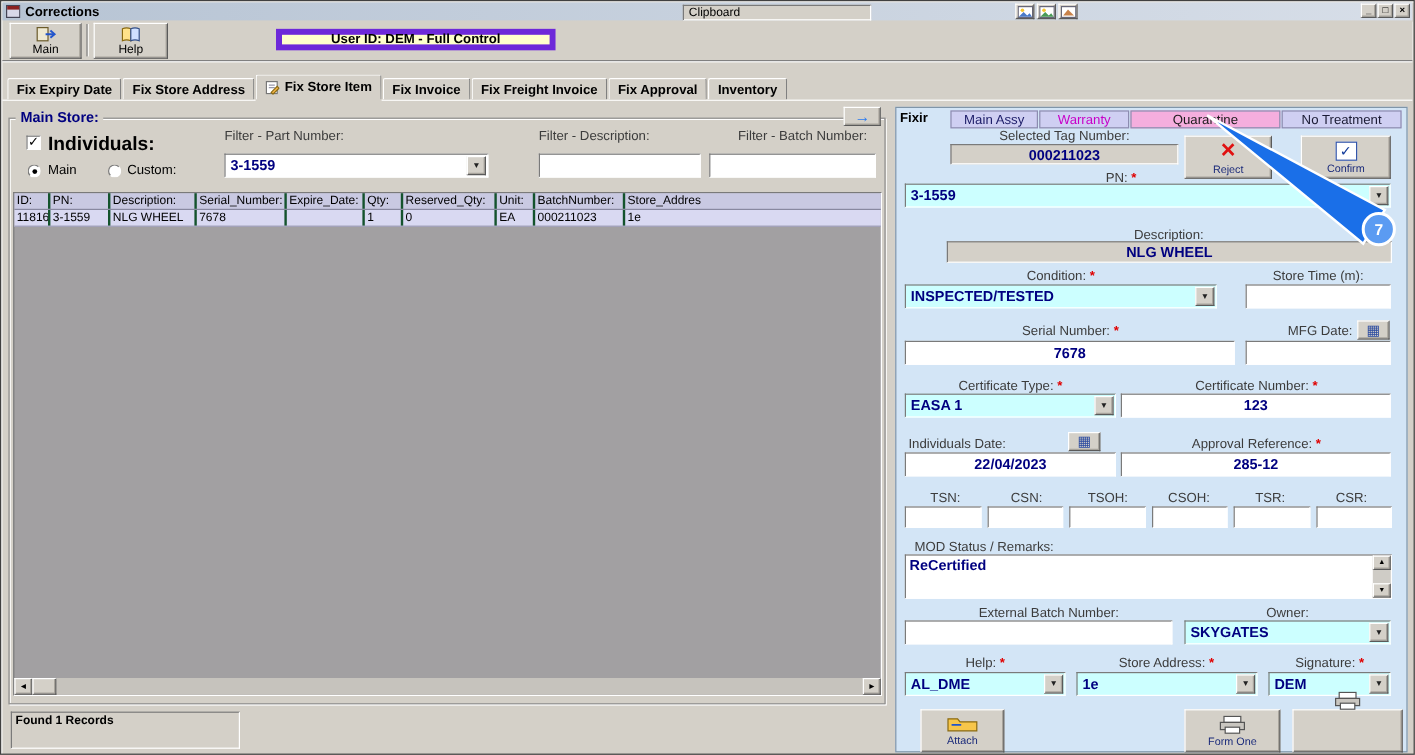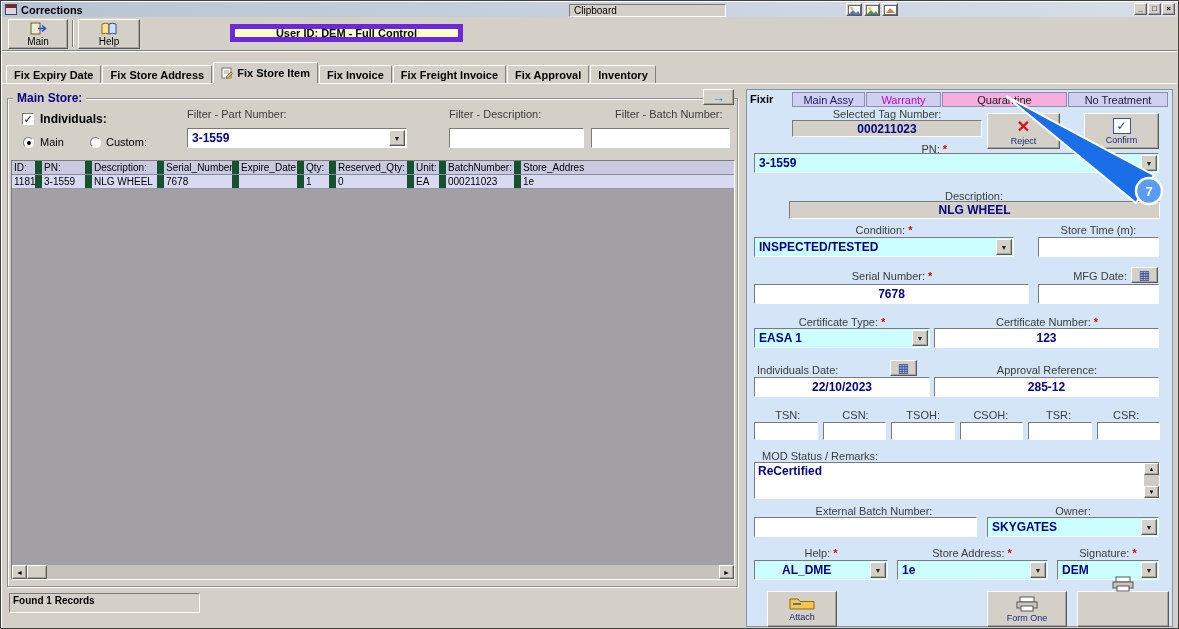--- a/index.html
+++ b/index.html
@@ -33,49 +33,49 @@
   .mtab.selected{height:21px;box-shadow:0 2px 0 #d4d0c8;}
   .tabs-underline{position:absolute;left:1px;top:82px;right:1px;height:1px;background:#fff;}
   
   .group{position:absolute;left:6px;top:97px;width:731px;height:489px;border:1px solid #8f8f8f;
          box-shadow:inset 1px 1px 0 #fff,1px 1px 0 #fff;}
   .group-label{position:absolute;left:12px;top:90px;background:#d4d0c8;padding:0 4px;font-weight:bold;font-size:12px;color:#000080;z-index:2;}
   .go-btn{position:absolute;left:702px;top:88px;width:31px;height:16px;display:flex;align-items:center;justify-content:center;z-index:2;
           color:#2b7bf0;font-weight:bold;font-size:13px;line-height:1;}
   .cb{position:absolute;width:12px;height:12px;background:#fff;display:flex;align-items:center;justify-content:center;
       font-size:11px;font-weight:bold;line-height:1;}
-  .blabel{position:absolute;font-weight:bold;font-size:12px;white-space:nowrap;}
+  .blabel{position:absolute;font-weight:bold;font-size:16px;white-space:nowrap;}
   .radio{position:absolute;width:11px;height:11px;background:#fff;border-radius:50%;display:flex;align-items:center;justify-content:center;
          border:1px solid;border-color:#7a7a7a #fff #fff #7a7a7a;}
   .dot{width:4px;height:4px;background:#000;border-radius:50%;}
   .rlabel{position:absolute;font-size:11px;white-space:nowrap;}
   .flabel{position:absolute;color:#3c3c3c;font-size:11px;white-space:nowrap;}
   
   .combo{position:absolute;display:flex;align-items:stretch;background:#fff;border:1px solid;border-color:#7a7a7a #fff #fff #7a7a7a;}
   .combo.cyan{background:#ccffff;}
   .cval{flex:1;display:flex;align-items:center;padding:0 4px;font-weight:bold;font-size:12px;color:#000080;white-space:nowrap;overflow:hidden;}
   .dd{width:16px;margin:1px;font-size:7px;display:flex;align-items:center;justify-content:center;color:#222;}
   .field{position:absolute;background:#fff;border:1px solid;border-color:#7a7a7a #fff #fff #7a7a7a;
          display:flex;align-items:center;padding:0 3px;font-weight:bold;font-size:12px;color:#000080;white-space:nowrap;overflow:hidden;}
   .field.ctrv{justify-content:center;}
   .field.gray{background:#d4d0c8;}
   .req{color:#e00000;font-weight:bold;margin-left:3px;}
   
   .grid{position:absolute;left:3px;top:61px;width:724px;height:420px;border:1px solid;border-color:#7a7a7a #fff #fff #7a7a7a;
         display:flex;flex-direction:column;background:#a2a0a2;}
   .g-head{display:flex;height:14px;background:#c9c9e2;border-bottom:1px solid #8888a0;flex:none;}
   .g-row{display:flex;height:14px;background:#d9d9f2;border-bottom:1px solid #9898b0;flex:none;}
-  .gc{font-size:10px;padding:1px 2px;border-right:7px solid #14532d;white-space:nowrap;overflow:hidden;}
+  .gc{font-size:10px;padding:1px 2px;border-right:2px solid #14532d;white-space:nowrap;overflow:hidden;}
   .w0{width:30px}.w1{width:50px}.w2{width:72px}.w3{width:75px}.w4{width:65px}.w5{width:32px}.w6{width:78px}.w7{width:32px}.w8{width:75px}.w9{flex:1;border-right:none;}
   .g-body{flex:1;}
   .g-scroll{height:14px;background:#c6c3bd;display:flex;flex:none;align-items:stretch;}
   .sb{width:15px;font-size:7px;display:flex;align-items:center;justify-content:center;line-height:1;}
   .g-thumb{width:20px;}
   .g-track{flex:1;}
-  .status{position:absolute;left:8px;top:592px;width:191px;height:20px;background:#d4d0c8;border:1px solid;
+  .status{position:absolute;left:8px;top:592px;width:191px;height:31px;background:#d4d0c8;border:1px solid;
           border-color:#7a7a7a #fff #fff #7a7a7a;font-weight:bold;font-size:10px;padding:1px 3px;}
   
   .fix-panel{position:absolute;left:745px;top:88px;width:427px;height:538px;background:#d3e5f6;border:1px solid #7f95a8;font-size:11px;}
   .fp-title{position:absolute;left:3px;top:3px;font-weight:bold;}
   .ftab{position:absolute;top:2px;height:15px;display:flex;align-items:center;justify-content:center;
         background:#cfcff2;border:1px solid #8c8cb0;font-size:11px;white-space:nowrap;}
   .fp-label{position:absolute;color:#3c3c3c;font-size:11px;white-space:nowrap;}
   .ctr{text-align:center;display:flex;align-items:center;justify-content:center;}
   .rgt{text-align:right;display:flex;align-items:center;justify-content:flex-end;}
   .big-btn{position:absolute;display:flex;flex-direction:column;align-items:center;justify-content:center;gap:1px;font-size:9px;}
@@ -334,25 +334,25 @@
         <span class="req">*</span>
     </span>
     <div class="combo cyan" style="left:7px;top:238px;width:176px;height:20px;">
       <span class="cval">EASA 1</span>
       <span class="dd raised">▼</span>
     </div>
     <div class="field ctrv" style="left:187px;top:238px;width:225px;height:20px;">123</div>
 
     <span class="fp-label" style="left:10px;top:274px;">Individuals Date:</span>
     <span class="cal raised" style="left:143px;top:270px;">▦</span>
-    <span class="fp-label ctr" style="left:220px;top:274px;width:160px;flex-direction:column;">
+    <span class="fp-label ctr" style="left:220px;top:274px;width:160px;">
       <span>Approval Reference:</span>
         <span class="req">*</span>
     </span>
-    <div class="field ctrv" style="left:7px;top:287px;width:176px;height:20px;">22/10/2023</div>
+    <div class="field ctrv" style="left:7px;top:287px;width:176px;height:20px;">22/04/2023</div>
     <div class="field ctrv" style="left:187px;top:287px;width:225px;height:20px;">285-12</div>
 
     <div class="counter-labels">
       <span>TSN:</span>
       <span>CSN:</span>
       <span>TSOH:</span>
       <span>CSOH:</span>
       <span>TSR:</span>
       <span>CSR:</span>
     </div>
@@ -387,21 +387,21 @@
         <span class="req">*</span>
     </span>
     <span class="fp-label ctr" style="left:145px;top:457px;width:160px;align-items:flex-end;">
       <span>Store Address:</span>
         <span class="req">*</span>
     </span>
     <span class="fp-label ctr" style="left:281px;top:457px;width:160px;">
       <span>Signature:</span>
         <span class="req">*</span>
     </span>
-    <div class="combo cyan" style="left:7px;top:470px;width:134px;height:20px;padding-left:23px;">
+    <div class="combo cyan" style="left:7px;top:470px;width:134px;height:20px;">
       <span class="cval">AL_DME</span>
       <span class="dd raised">▼</span>
     </div>
     <div class="combo cyan" style="left:150px;top:470px;width:151px;height:20px;">
       <span class="cval">1e</span>
       <span class="dd raised">▼</span>
     </div>
     <div class="combo cyan" style="left:310px;top:470px;width:102px;height:20px;">
       <span class="cval">DEM</span>
       <span class="dd raised">▼</span>

